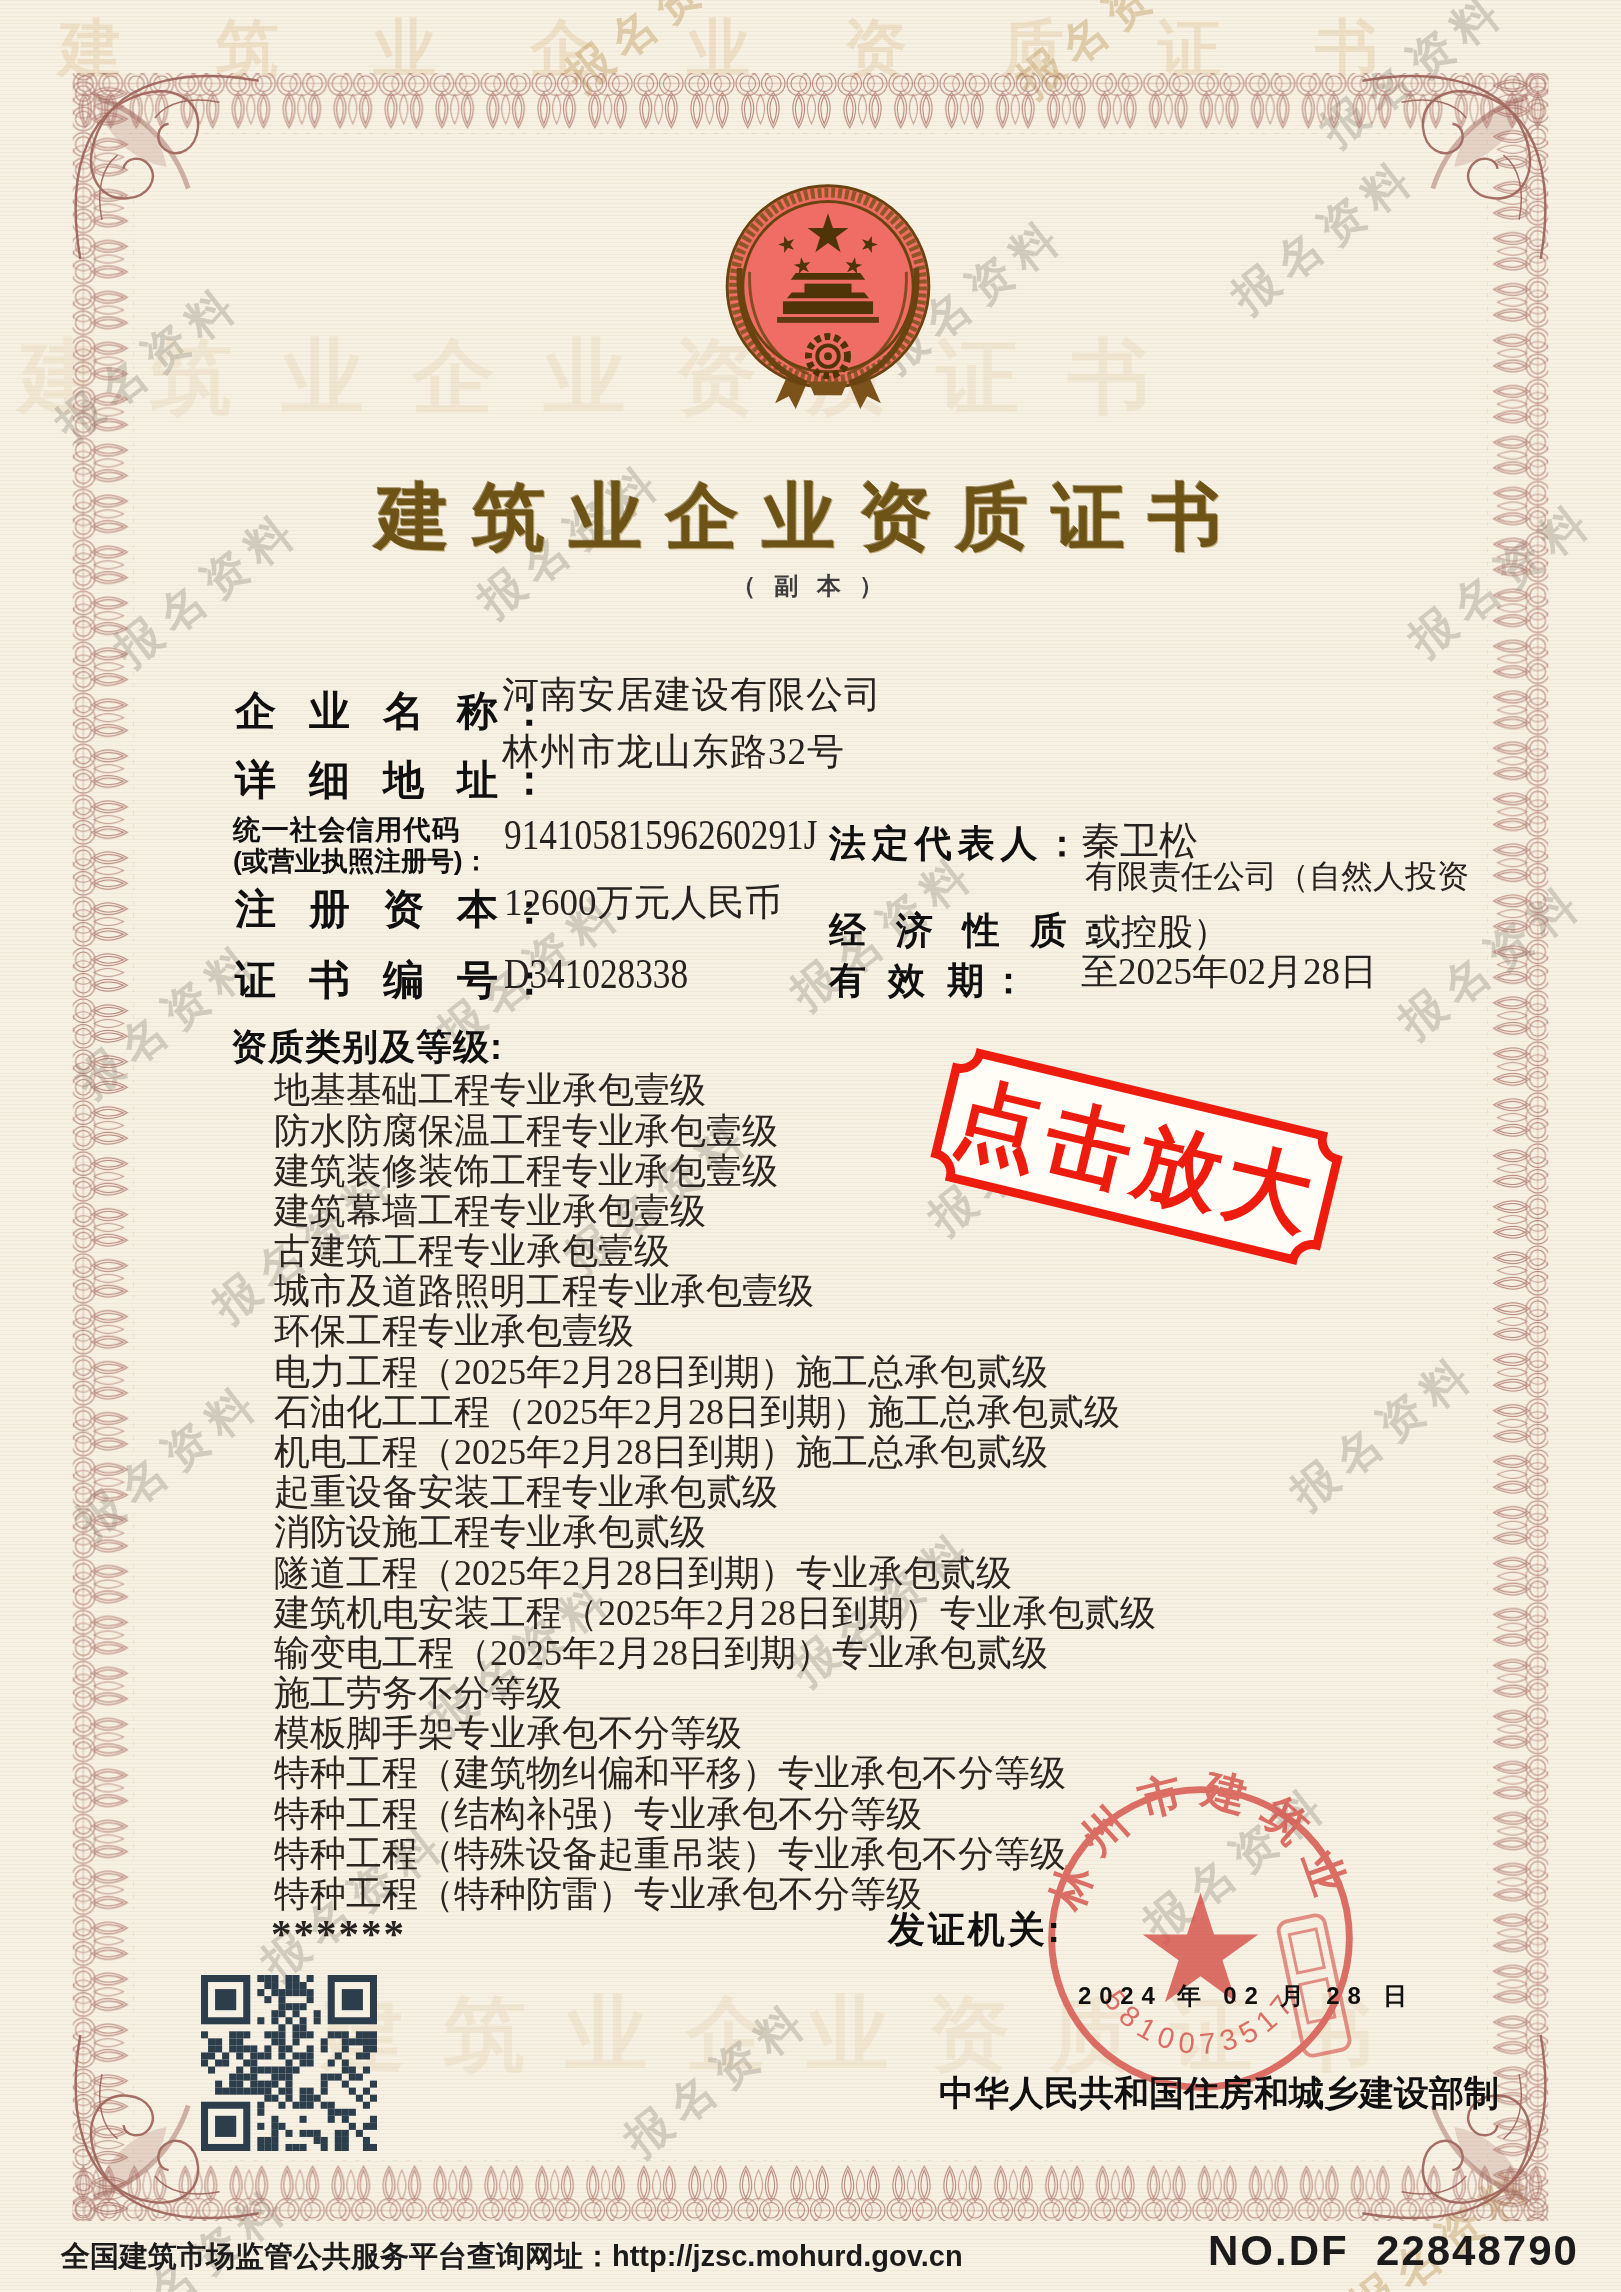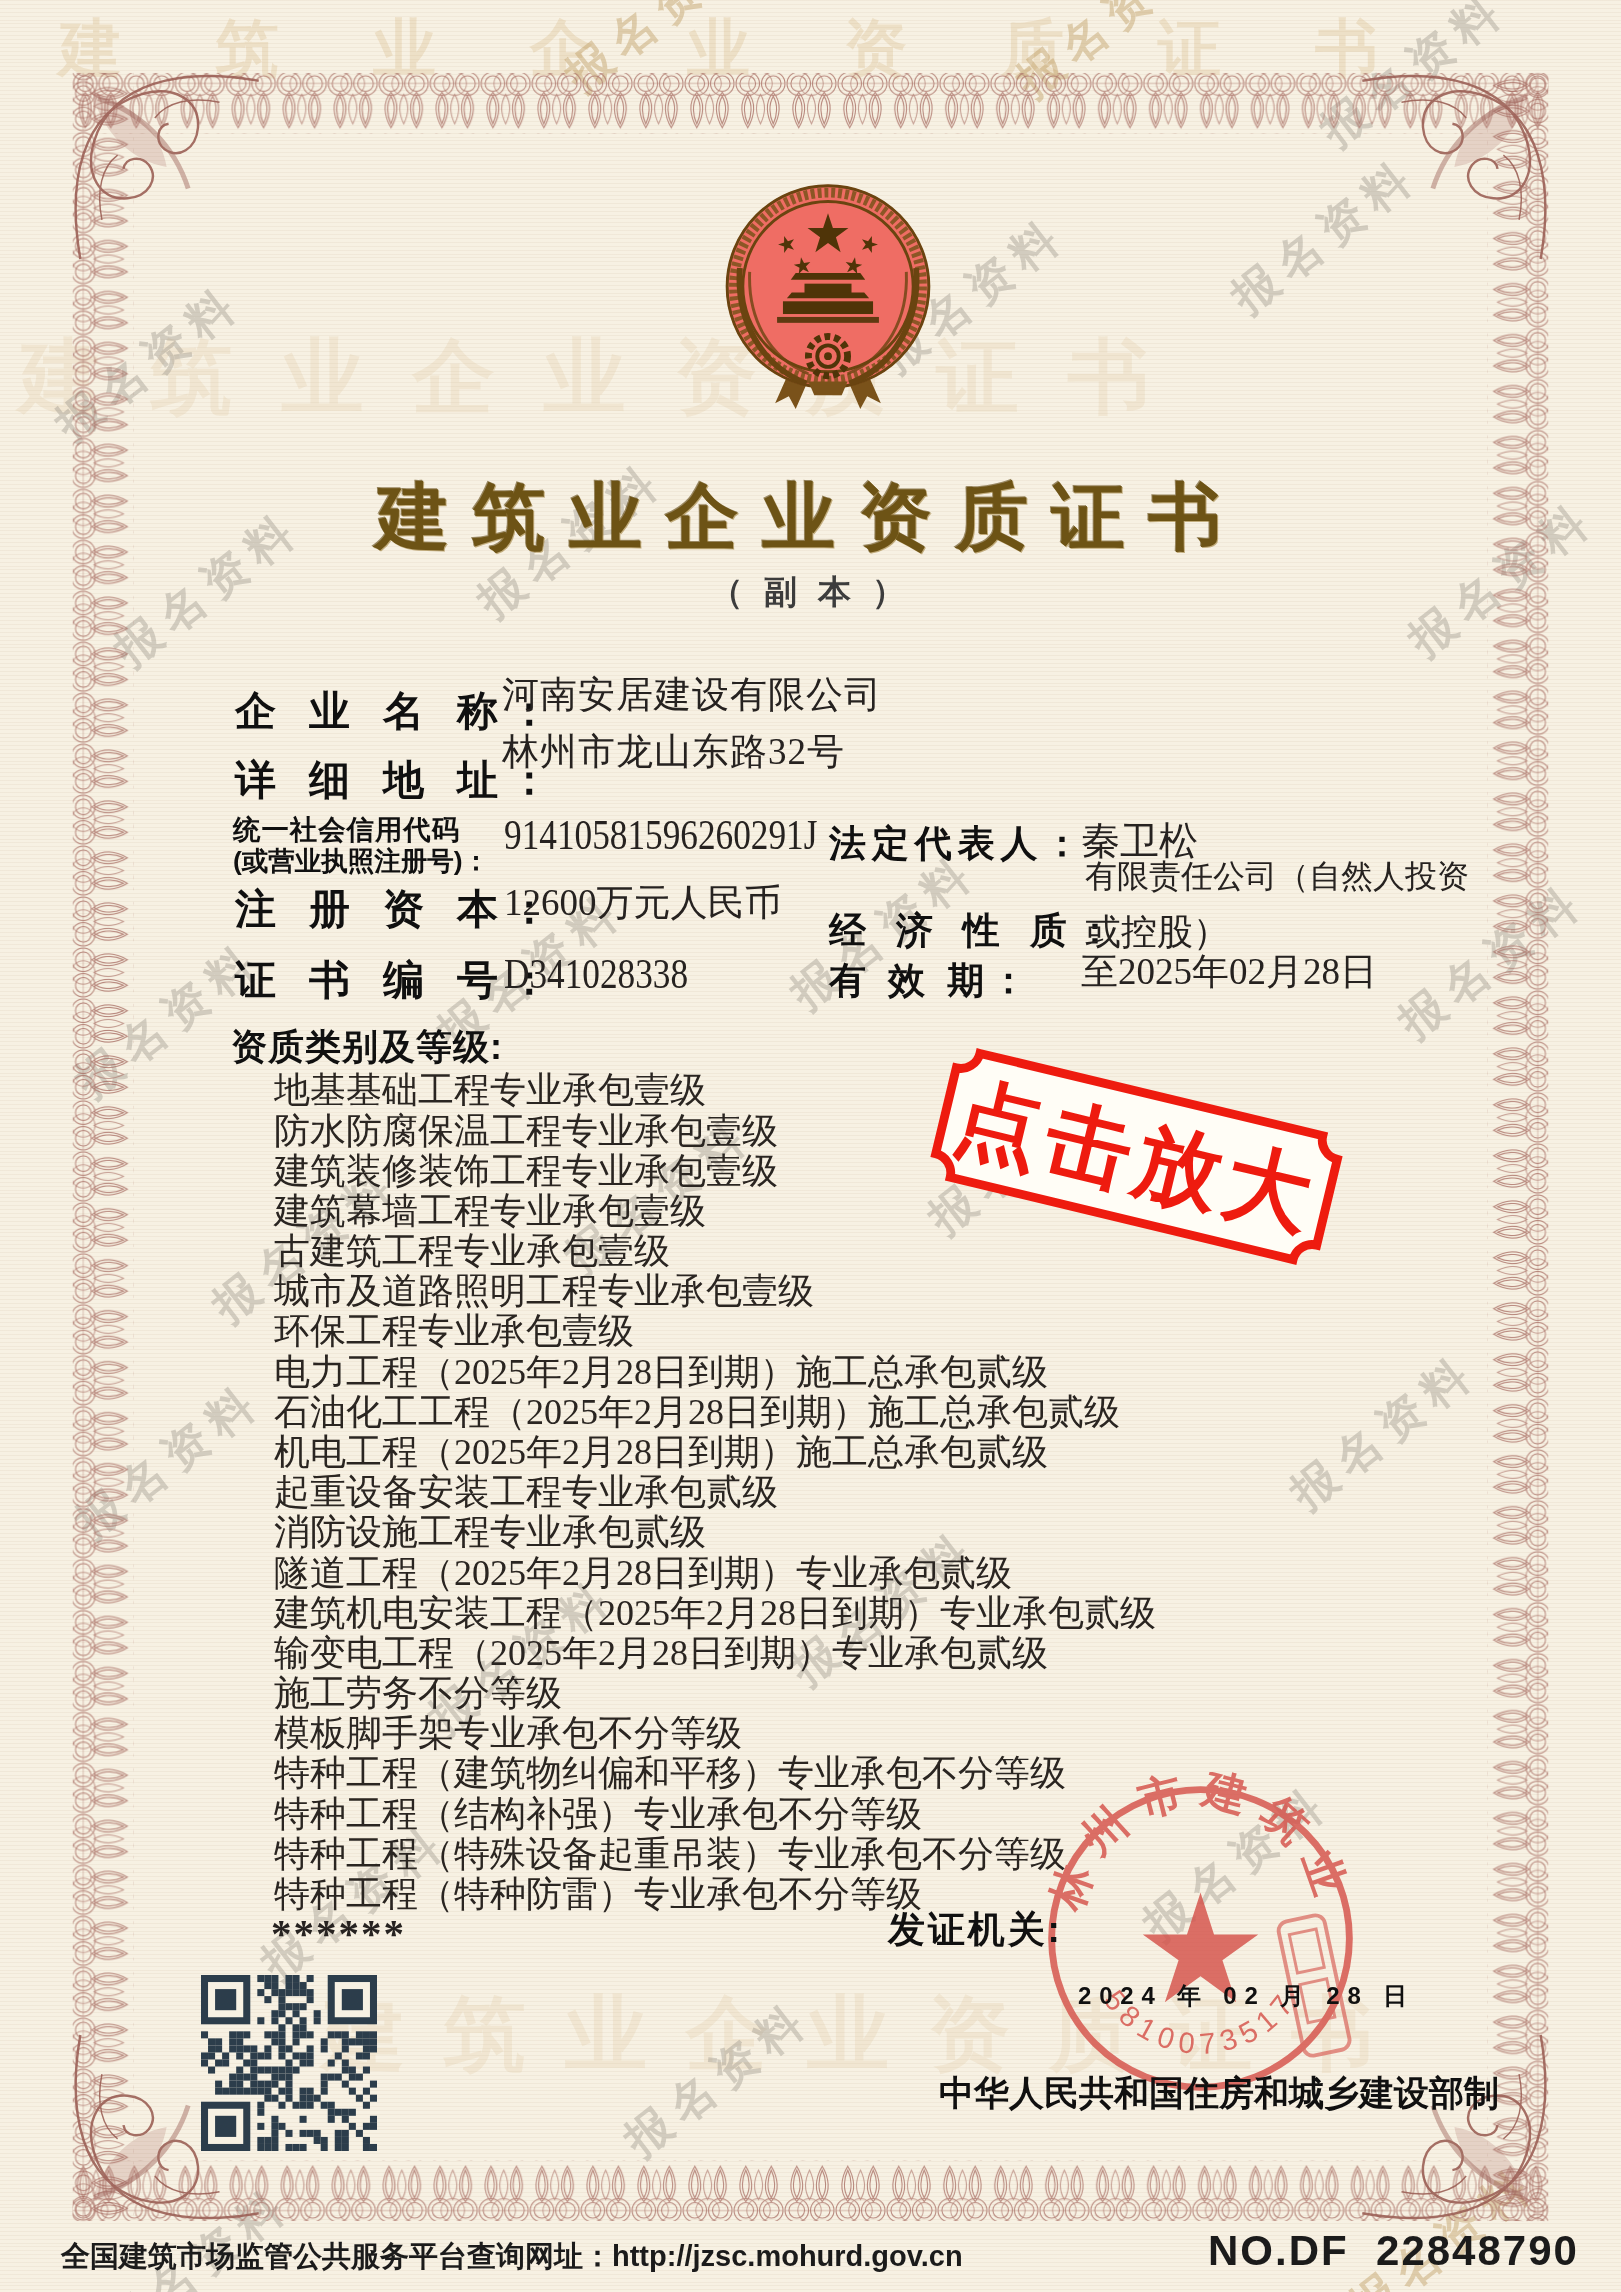--- a/index.html
+++ b/index.html
@@ -14,21 +14,21 @@
   .wm.gold{color:rgba(188,152,94,.42);}
   .ghost{position:absolute;z-index:1;white-space:nowrap;font-weight:bold;pointer-events:none;
       color:rgba(203,162,102,.22);}
   
   .frame{position:absolute;left:0;top:0;z-index:2;pointer-events:none;}
   
   .title{position:absolute;left:0;top:469px;width:1621px;text-align:center;z-index:3;
     font-size:73px;font-weight:bold;letter-spacing:23.5px;color:#6d5315;
     text-shadow:1px 1px 0 rgba(150,115,40,.55), -1px -1px 0 rgba(90,65,10,.6);}
   .subtitle{position:absolute;left:0;top:570px;width:1621px;text-align:center;z-index:3;
-    font-size:33px;font-weight:bold;letter-spacing:5.9px;color:#3c3c3c;}
+    font-size:24px;font-weight:bold;letter-spacing:5.9px;color:#3c3c3c;}
   
   .lbl{position:absolute;z-index:3;font-weight:bold;color:#101010;white-space:nowrap;}
   .val{position:absolute;z-index:3;font-family:"Liberation Serif",serif;color:#262220;white-space:nowrap;}
   .num{display:inline-block;transform:scaleX(.82);transform-origin:left center;}
   .qual{position:absolute;z-index:3;font-family:Liberation Serif, serif;color:#2a2521;
         font-size:36px;line-height:40px;white-space:nowrap;}
   .footer-line{position:absolute;z-index:3;font-weight:bold;color:#1b1b1b;white-space:nowrap;}
   .seal-svg{position:absolute;z-index:3;}
   .stamp-svg{position:absolute;z-index:6;cursor:pointer;}
 </style>

